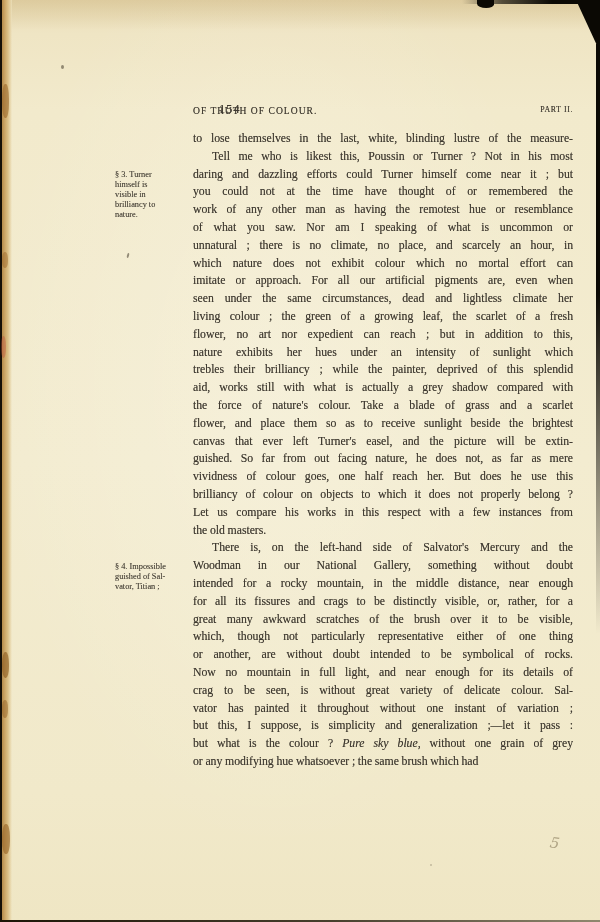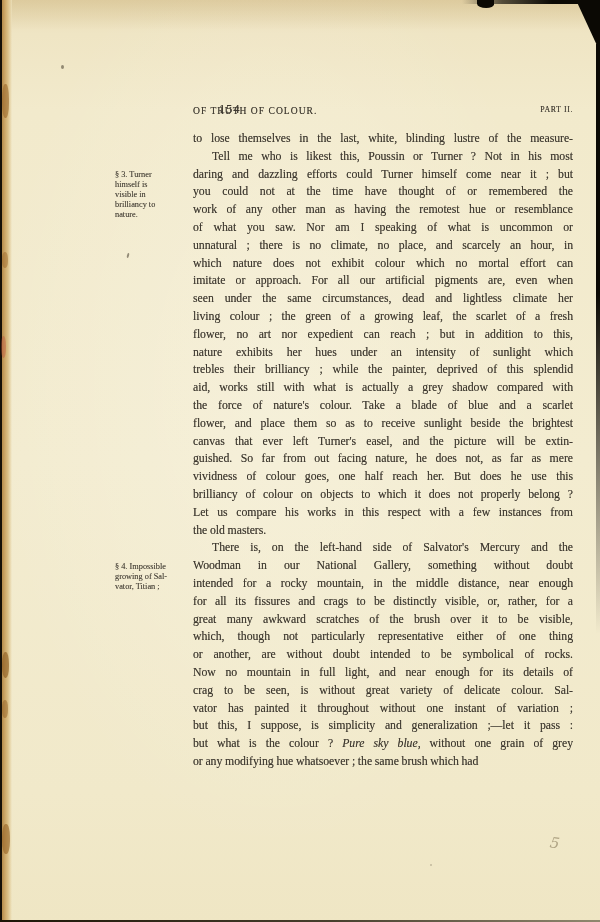--- a/index.html
+++ b/index.html
@@ -119,41 +119,41 @@
 
   <div class="margin-note note-3">
       <div class="note-line">§ 3. Turner</div>
       <div class="note-line">himself is</div>
       <div class="note-line">visible in</div>
       <div class="note-line">brilliancy to</div>
       <div class="note-line">nature.</div>
     </div>
   <div class="margin-note note-4">
       <div class="note-line">§ 4. Impossible</div>
-      <div class="note-line">growing of Sal-</div>
+      <div class="note-line">guished of Sal-</div>
       <div class="note-line">vator, Titian ;</div>
     </div>
 
   <div class="body-text ink">
       <div class="line">to lose themselves in the last, white, blinding lustre of the measure-</div>
       <div class="line first">Tell me who is likest this, Poussin or Turner ? Not in his most</div>
       <div class="line">daring and dazzling efforts could Turner himself come near it ; but</div>
       <div class="line">you could not at the time have thought of or remembered the</div>
       <div class="line">work of any other man as having the remotest hue or resemblance</div>
       <div class="line">of what you saw. Nor am I speaking of what is uncommon or</div>
       <div class="line">unnatural ; there is no climate, no place, and scarcely an hour, in</div>
       <div class="line">which nature does not exhibit colour which no mortal effort can</div>
       <div class="line">imitate or approach. For all our artificial pigments are, even when</div>
       <div class="line">seen under the same circumstances, dead and lightless climate her</div>
       <div class="line">living colour ; the green of a growing leaf, the scarlet of a fresh</div>
       <div class="line">flower, no art nor expedient can reach ; but in addition to this,</div>
       <div class="line">nature exhibits her hues under an intensity of sunlight which</div>
       <div class="line">trebles their brilliancy ; while the painter, deprived of this splendid</div>
       <div class="line">aid, works still with what is actually a grey shadow compared with</div>
-      <div class="line">the force of nature's colour. Take a blade of blue and a scarlet</div>
+      <div class="line">the force of nature's colour. Take a blade of grass and a scarlet</div>
       <div class="line">flower, and place them so as to receive sunlight beside the brightest</div>
       <div class="line">canvas that ever left Turner's easel, and the picture will be extin-</div>
       <div class="line">guished. So far from out facing nature, he does not, as far as mere</div>
       <div class="line">vividness of colour goes, one half reach her. But does he use this</div>
       <div class="line">brilliancy of colour on objects to which it does not properly belong ?</div>
       <div class="line">Let us compare his works in this respect with a few instances from</div>
       <div class="line last">the old masters.</div>
       <div class="line first">There is, on the left-hand side of Salvator's Mercury and the</div>
       <div class="line">Woodman in our National Gallery, something without doubt</div>
       <div class="line">intended for a rocky mountain, in the middle distance, near enough</div>

